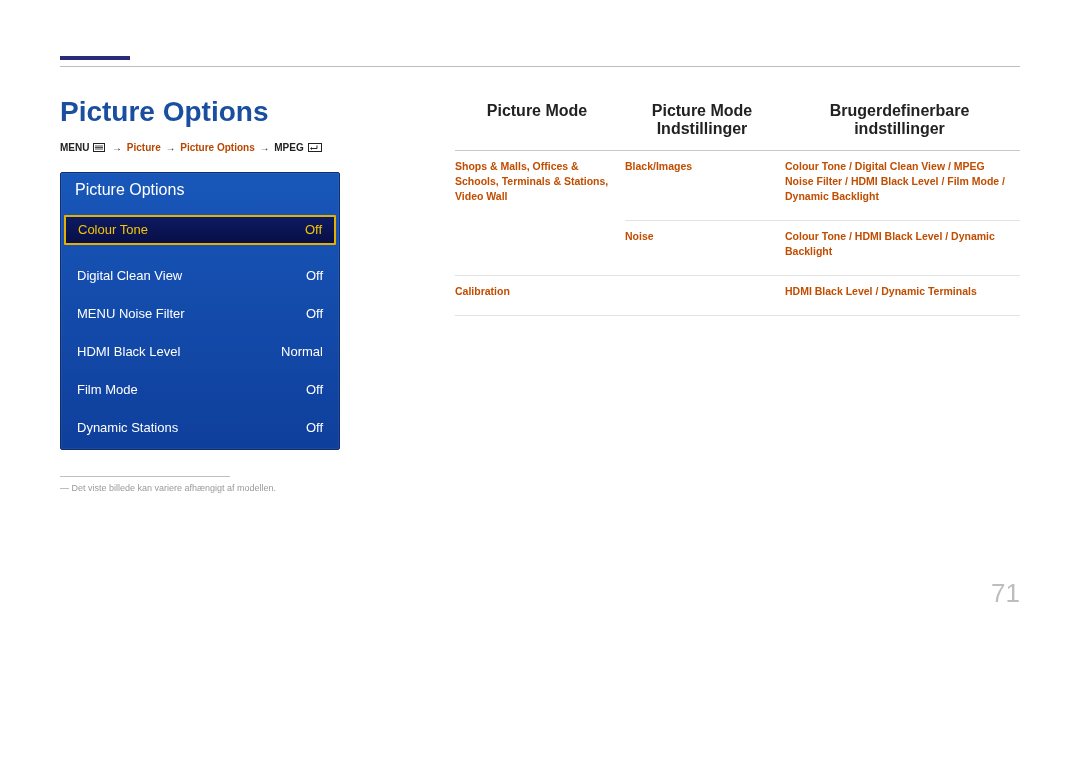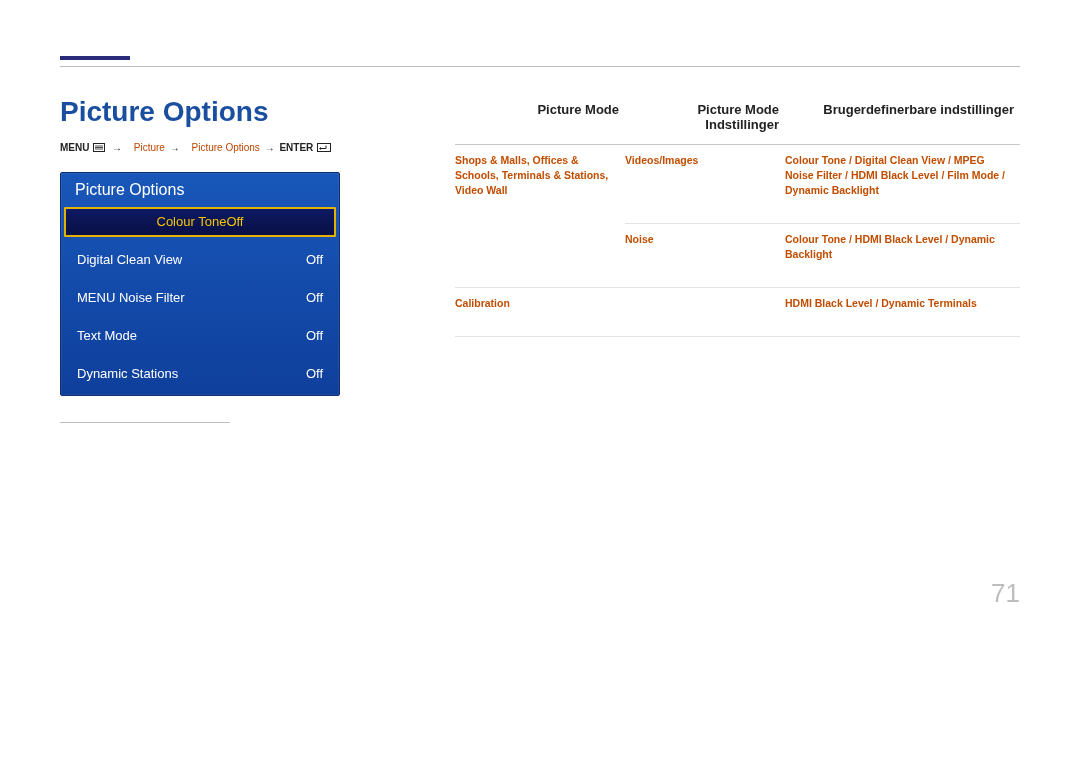--- a/index.html
+++ b/index.html
@@ -51,22 +51,21 @@
     letter-spacing: 0;
   }
   .breadcrumb {
     font-size: 10px;
     color: #222;
     margin-bottom: 18px;
     font-weight: 700;
   }
   .breadcrumb .crumb-hl {
     color: #b94600;
-    font-weight: 400;
-    margin-left: 7px;
+    font-weight: 700;
   }
   .breadcrumb .arrow {
     font-weight: 400;
     color: #222;
     margin: 0 2px;
   }
   .breadcrumb .icon-box {
     display: inline-block;
     vertical-align: -1px;
     margin: 0 2px 0 1px;
@@ -92,24 +91,23 @@
     justify-content: space-between;
     align-items: center;
     color: #ffffff;
     font-size: 13px;
     padding: 14px 16px 6px 16px;
     line-height: 18px;
   }
   .osd-row.selected {
     background: linear-gradient(#0d1a63, #080f45);
     border: 2px solid #e3b100;
-    margin: 0 3px;
+    margin: 8px 3px;
     border-radius: 1px;
     padding: 4px 12px;
-    justify-content: center;
   }
   .osd-row.selected .osd-label,
   .osd-row.selected .osd-value {
     color: #f5c500;
   }
   .osd-label { }
   .osd-value { }
   .osd-spacer { height: 6px; }
 
   .footnote-rule {
@@ -132,33 +130,33 @@
   }
   table.info {
     width: 100%;
     border-collapse: collapse;
     table-layout: fixed;
   }
   table.info col.c1 { width: 170px; }
   table.info col.c2 { width: 160px; }
   table.info col.c3 { }
   table.info th {
-    text-align: right;
-    font-size: 13px;
+    text-align: center;
+    font-size: 16px;
     font-weight: 700;
     color: #222;
     padding: 6px 6px 12px 0;
     vertical-align: top;
     border-bottom: 1px solid #c8c8c8;
   }
   table.info td {
     font-size: 10.5px;
     line-height: 15px;
     vertical-align: top;
-    padding: 8px 6px 25px 0;
+    padding: 8px 6px 16px 0;
     border-bottom: 1px solid #e3e3e3;
     color: #c14d00;
     font-weight: 700;
   }
   table.info td.empty { }
   .page-number {
     position: absolute;
     right: 60px;
     bottom: 34px;
     font-size: 26px;
@@ -187,21 +185,21 @@
               <line x1="2" y1="3" x2="10" y2="3" stroke="#222" stroke-width="0.8"></line>
               <line x1="2" y1="4.5" x2="10" y2="4.5" stroke="#222" stroke-width="0.8"></line>
               <line x1="2" y1="6" x2="10" y2="6" stroke="#222" stroke-width="0.8"></line>
             </svg>
         </span>
         <span class="arrow">→</span>
         <span class="crumb-hl">Picture</span>
         <span class="arrow">→</span>
         <span class="crumb-hl">Picture Options</span>
         <span class="arrow">→</span>
-        <span>ENTER</span>
+        <span>MPEG</span>
         <span class="icon-box">
           <svg width="14" height="9" viewBox="0 0 14 9">
               <rect x="0.5" y="0.5" width="13" height="8" fill="none" stroke="#222" stroke-width="1"></rect>
               <polyline points="9,2.5 9,5.5 4,5.5" fill="none" stroke="#222" stroke-width="1"></polyline>
               <polygon points="4,4 4,7 2,5.5" fill="#222"></polygon>
             </svg>
         </span>
       </div>
 
       <div class="osd">
@@ -213,31 +211,36 @@
         </div>
         <div class="osd-row">
           <span class="osd-label">Digital Clean View</span>
           <span class="osd-value">Off</span>
         </div>
         <div class="osd-row">
           <span class="osd-label">MENU Noise Filter</span>
           <span class="osd-value">Off</span>
         </div>
         <div class="osd-row">
-          <span class="osd-label">Text Mode</span>
+          <span class="osd-label">HDMI Black Level</span>
+          <span class="osd-value">Normal</span>
+        </div>
+        <div class="osd-row">
+          <span class="osd-label">Film Mode</span>
           <span class="osd-value">Off</span>
         </div>
         <div class="osd-row">
           <span class="osd-label">Dynamic Stations</span>
           <span class="osd-value">Off</span>
         </div>
         <div class="osd-spacer"></div>
       </div>
 
       <hr class="footnote-rule">
+      <div class="footnote">― Det viste billede kan variere afhængigt af modellen.</div>
     </div>
 
     <div class="right-col">
       <table class="info">
         <colgroup>
           <col class="c1">
             <col class="c2">
             <col class="c3">
         </colgroup>
         <thead>
@@ -246,21 +249,21 @@
             <th>
               <span>Picture Mode</span><br>
               <span>Indstillinger</span>
             </th>
             <th>Brugerdefinerbare indstillinger</th>
           </tr>
         </thead>
         <tbody>
           <tr>
             <td rowspan="2">Shops &amp; Malls, Offices &amp; Schools, Terminals &amp; Stations, Video Wall</td>
-            <td>Videos/Images</td>
+            <td>Black/Images</td>
             <td>Colour Tone / Digital Clean View / MPEG Noise Filter / HDMI Black Level / Film Mode / Dynamic Backlight</td>
           </tr>
           <tr>
             <td>Noise</td>
             <td>Colour Tone / HDMI Black Level / Dynamic Backlight</td>
           </tr>
           <tr>
             <td>Calibration</td>
             <td class="empty"></td>
             <td>HDMI Black Level / Dynamic Terminals</td>

